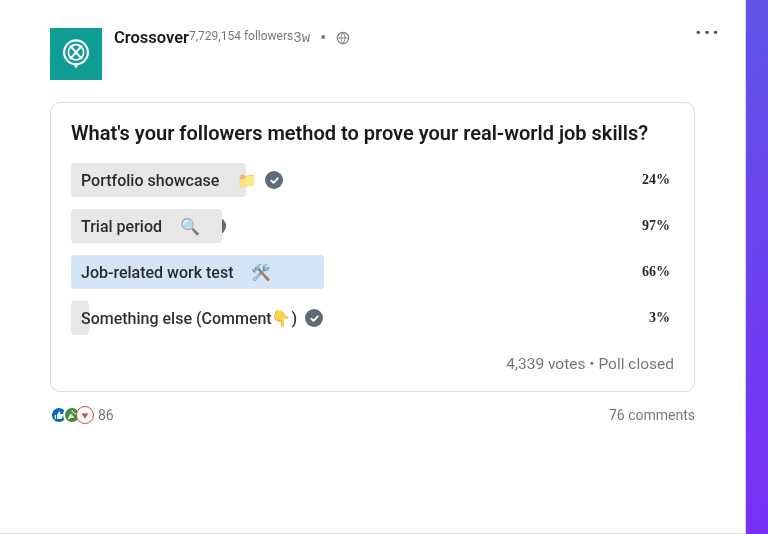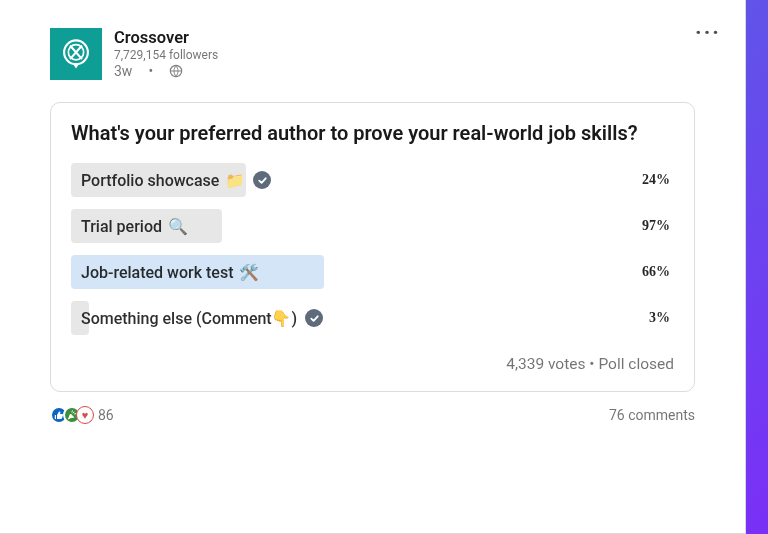--- a/index.html
+++ b/index.html
@@ -23,24 +23,24 @@
     gap: 12px;
     position: relative;
   }
   .avatar {
     width: 52px; height: 52px;
     background: #0f9e95;
     display: flex; align-items: center; justify-content: center;
     flex-shrink: 0;
   }
   .avatar svg { width: 34px; height: 34px; }
-  .head-text { display: flex; flex-direction: column; }
+  .head-text { display: flex; flex-direction: row; }
   .company-name { font-size: 16.5px; font-weight: 600; color: rgba(0,0,0,0.9); }
   .followers { font-size: 12px; color: rgba(0,0,0,0.55); margin-top: 1px; }
-  .time-row { font-size: 14px; color: rgba(0,0,0,0.55); display: flex; align-items: center; gap: 16px; margin-top: 1px; }
+  .time-row { font-size: 14px; color: rgba(0,0,0,0.55); display: flex; align-items: center; gap: 9px; margin-top: 1px; font-family: Liberation Mono, monospace; }
   .globe { display: inline-flex; }
   .globe svg { width: 14px; height: 14px; }
   .more-btn {
     position: absolute; right: 24px; top: 28px;
     font-size: 22px; letter-spacing: 2px; color: rgba(0,0,0,0.7);
     cursor: pointer; user-select: none;
     line-height: 10px;
     font-weight: 700;
   }
   .poll-box {
@@ -63,21 +63,21 @@
     background: #e7e7e7;
     border-radius: 4px;
   }
   .bar.selected { background: #d3e5f6; }
   .opt-label {
     position: relative;
     padding-left: 10px;
     font-size: 16px;
     font-weight: 500;
     color: rgba(0,0,0,0.82);
-    display: flex; align-items: center; gap: 6px;
+    display: flex; align-items: center; gap: 18px;
   }
   .check {
     width: 18px; height: 18px;
     background: #5e6b7a;
     border-radius: 50%;
     display: flex; align-items: center; justify-content: center;
     margin-left: 8px;
     flex-shrink: 0;
   }
   .check svg { width: 11px; height: 11px; }
@@ -143,21 +143,21 @@
               <circle cx="8" cy="8" r="6.5" fill="none" stroke="#808080" stroke-width="1.3"></circle>
               <path d="M2 8 H14 M8 2 C5 5 5 11 8 14 M8 2 C11 5 11 11 8 14" stroke="#808080" stroke-width="1.1" fill="none"></path>
             </svg>
         </span>
       </div>
     </div>
     <div class="more-btn">···</div>
   </div>
 
   <div class="poll-box">
-    <div class="question">What's your preferred author to prove your real-world job skills?</div>
+    <div class="question">What's your followers method to prove your real-world job skills?</div>
     <div class="options" id="options">
         <div class="option-row">
           <div class="bar" style="width: 29%;"></div>
           <div class="opt-label">
             <span>Portfolio showcase</span>
             <span class="emoji">📁</span>
           </div>
           <div class="check">
             <svg viewBox="0 0 12 12">
               <path d="M2.5 6.2 L5 8.6 L9.5 3.6" stroke="#fff" stroke-width="2" fill="none" stroke-linecap="round" stroke-linejoin="round"></path>

